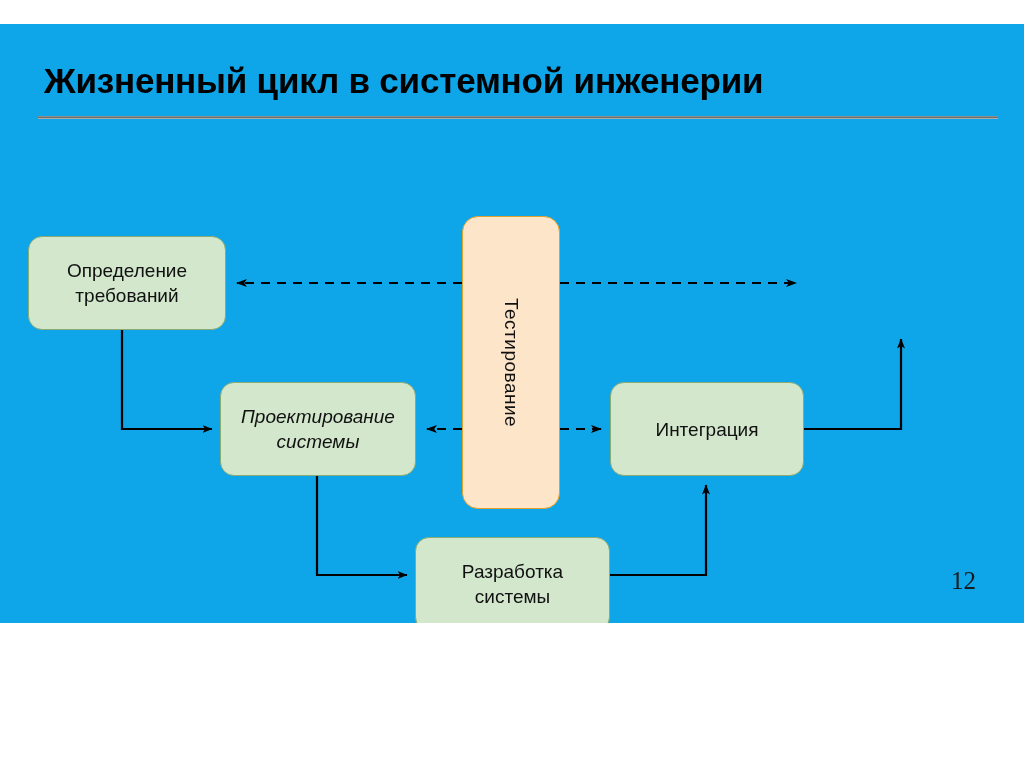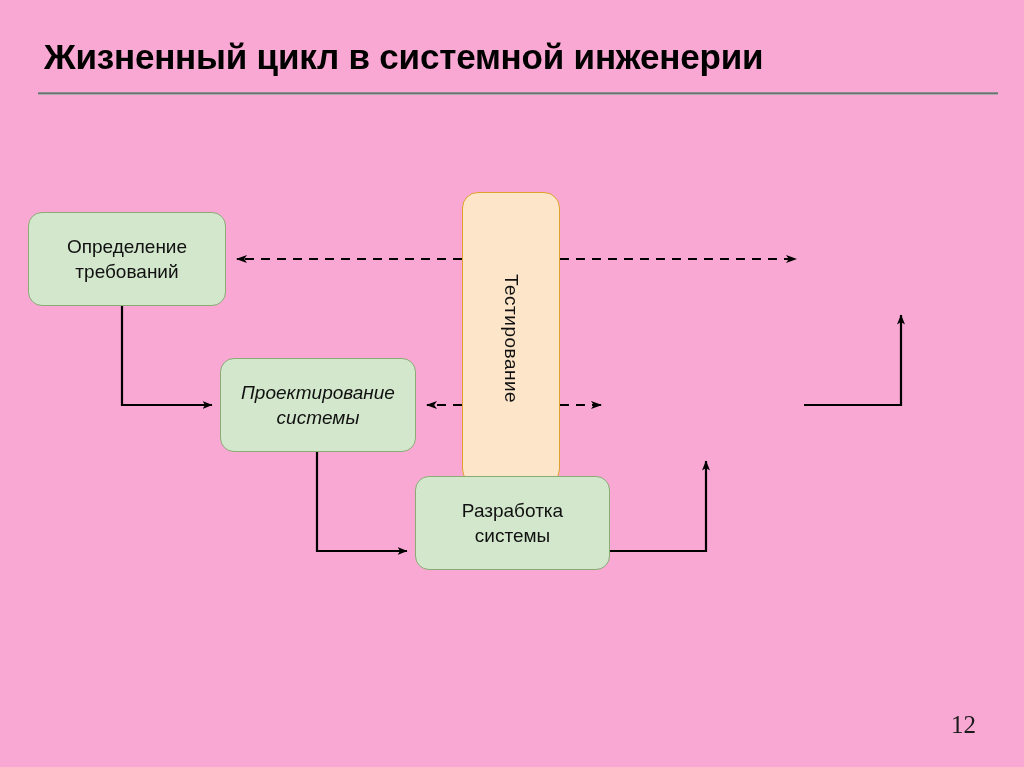--- a/index.html
+++ b/index.html
@@ -7,23 +7,24 @@
     margin: 0;
     padding: 0;
     background: #ffffff;
   }
   body {
     font-family: "Liberation Sans", sans-serif;
   }
   #slide {
     position: relative;
     width: 1024px;
-    height: 767px;
-    background: #f9a8d4;
+    height: 599px;
+    background: #0ea5e9;
     overflow: hidden;
+    margin-top: 24px;
   }
 
   
   #slide-title {
     position: absolute;
     left: 44px;
     top: 36px;
     width: 940px;
     font-family: "Liberation Sans", sans-serif;
     font-weight: bold;
@@ -92,21 +93,21 @@
     transform: rotate(0deg);
     white-space: nowrap;
     letter-spacing: 0.5px;
   }
 
   #node-requirements { left: 28px;  top: 212px; width: 198px; height: 94px; }
   #node-design       { left: 220px; top: 358px; width: 196px; height: 94px; font-style: italic; }
   #node-testing      { left: 462px; top: 192px; width: 98px;  height: 293px; }
   #node-integration  { left: 610px; top: 358px; width: 194px; height: 94px; }
   #node-operation    { left: 805px; top: 212px; width: 191px; height: 94px; }
-  #node-development  { left: 415px; top: 476px; width: 195px; height: 94px; text-align: center; }
+  #node-development  { left: 415px; top: 513px; width: 195px; height: 94px; text-align: center; }
 
   
   #slide-number {
     position: absolute;
     right: 48px;
     bottom: 28px;
     font-family: Liberation Serif, serif;
     font-size: 25px;
     color: #1a1a1a;
   }
@@ -172,20 +173,23 @@
 
     <div class="node green" id="node-design">
       <span class="label">Проектирование
 системы</span>
     </div>
 
     <div class="node orange vertical" id="node-testing">
       <span class="label">Тестирование</span>
     </div>
 
+    <div class="node green" id="node-integration">
+      <span class="label">Интеграция</span>
+    </div>
 
 
     <div class="node green" id="node-development">
       <span class="label">Разработка
 системы</span>
     </div>
 
   </div>
 
   <div id="slide-number">12</div>

